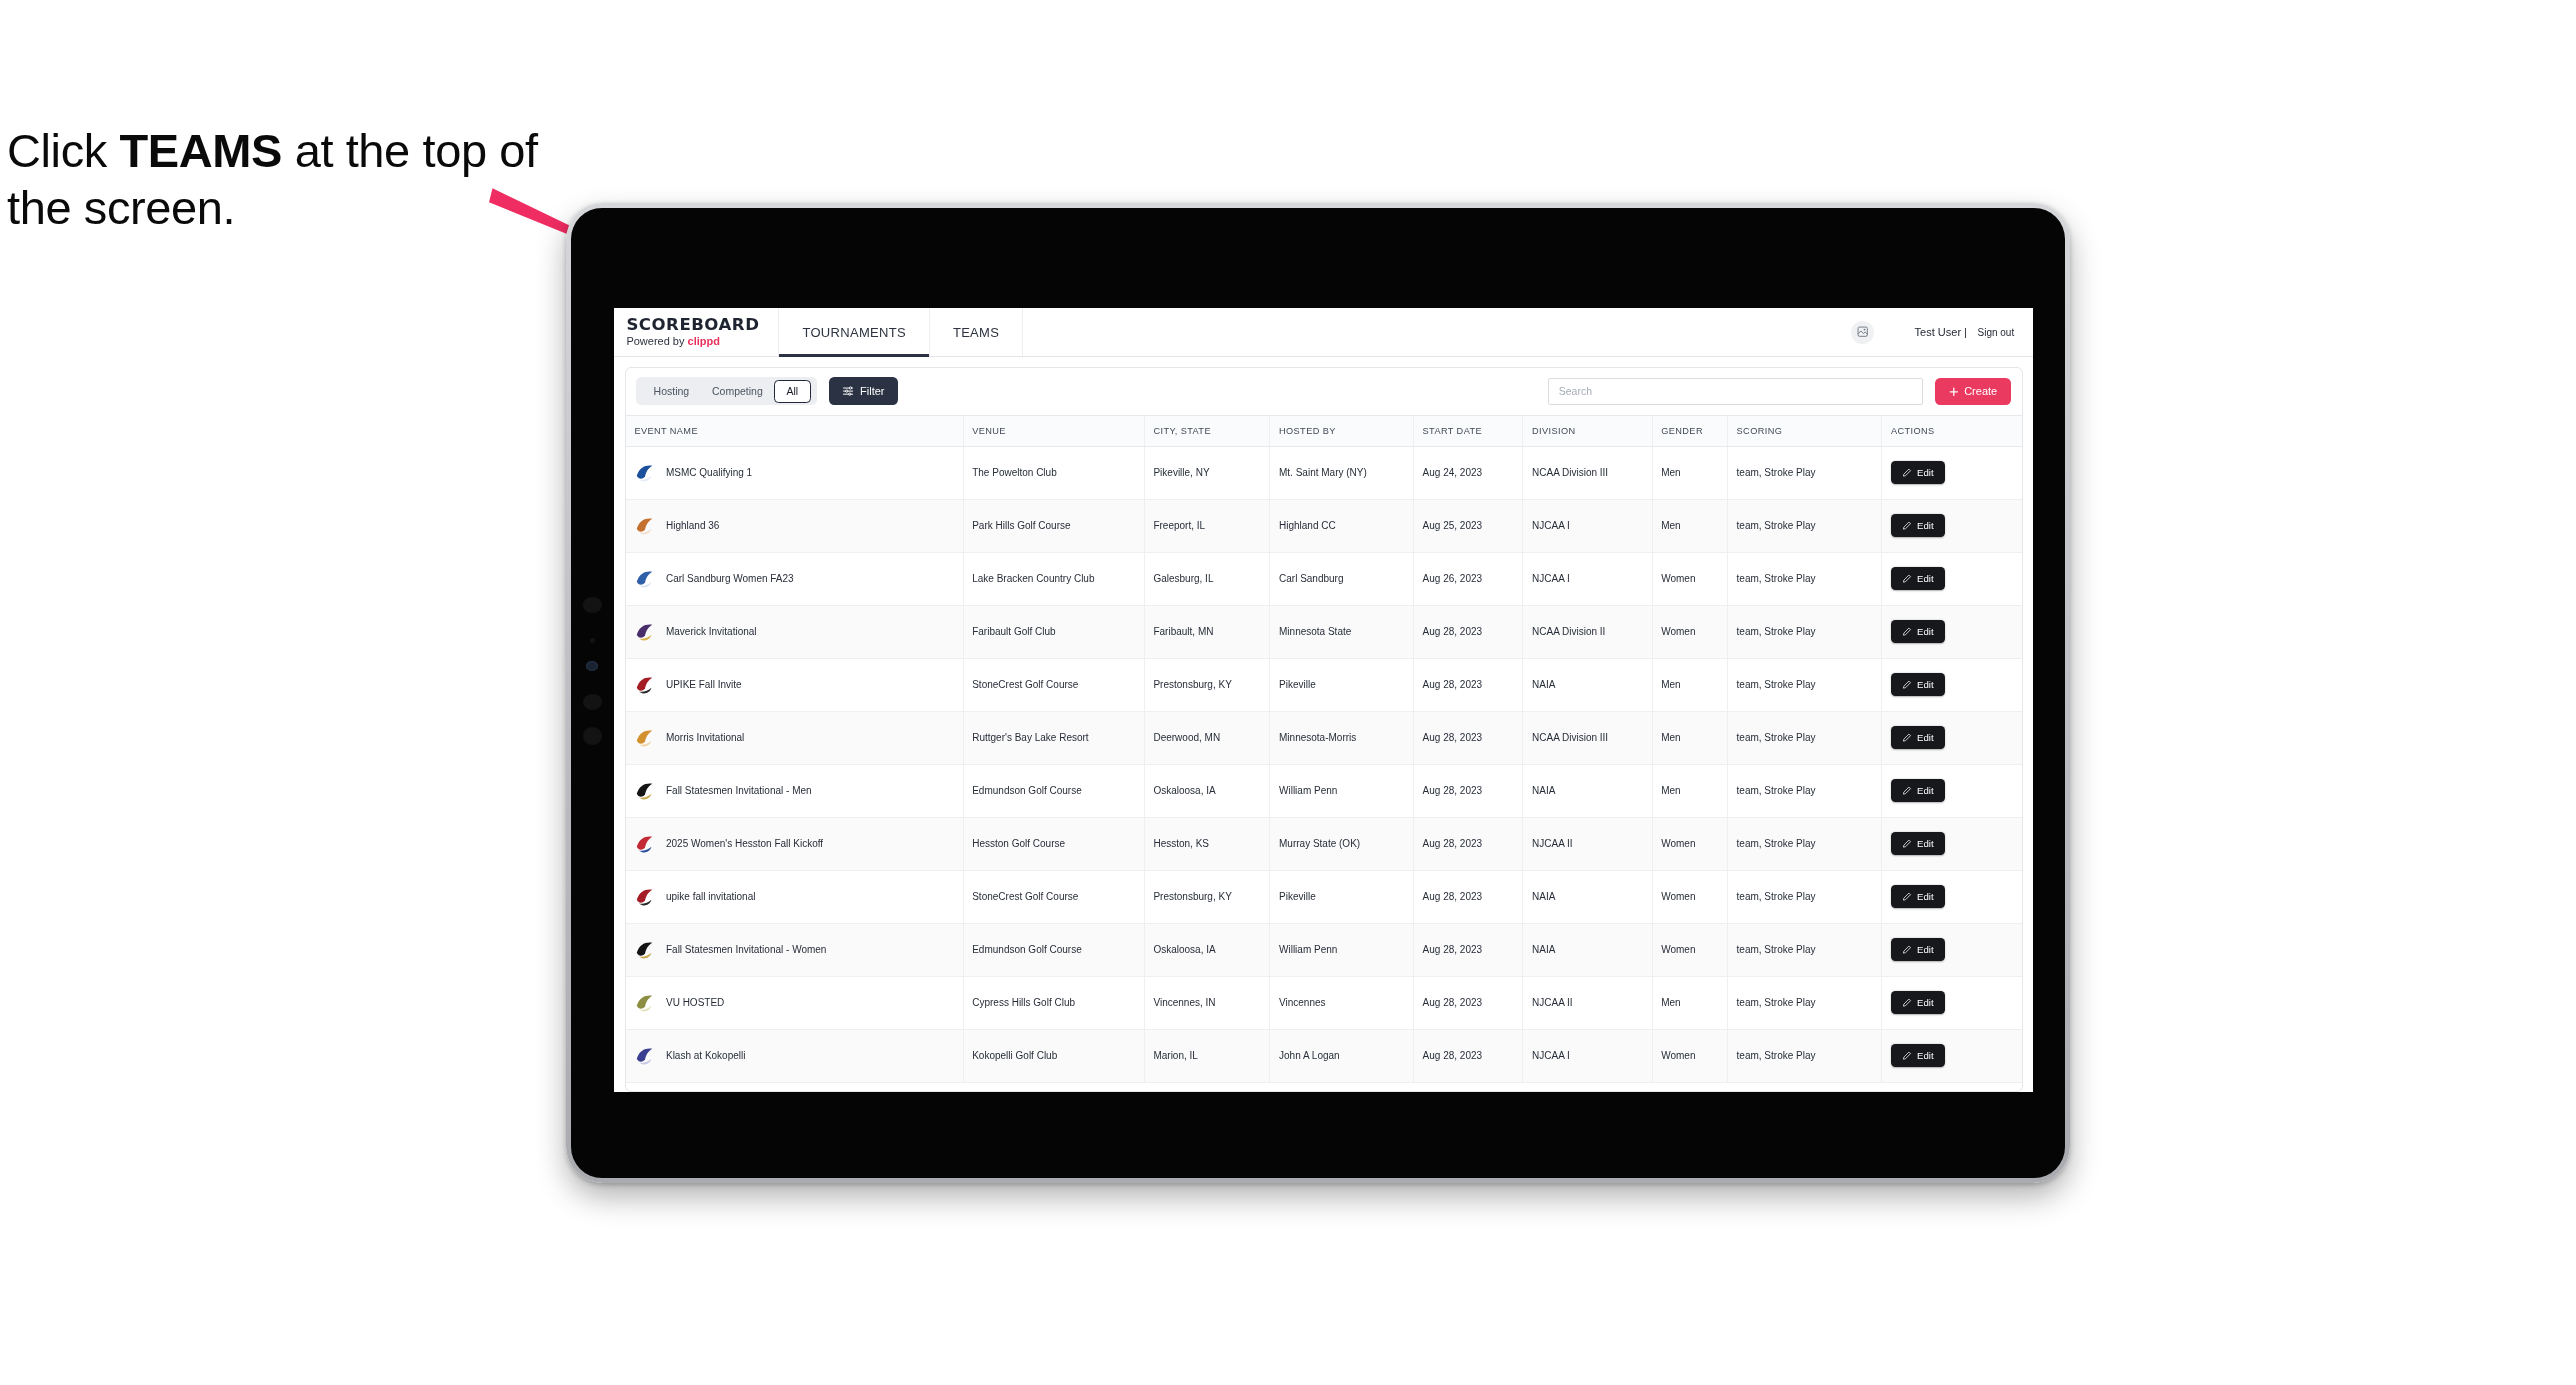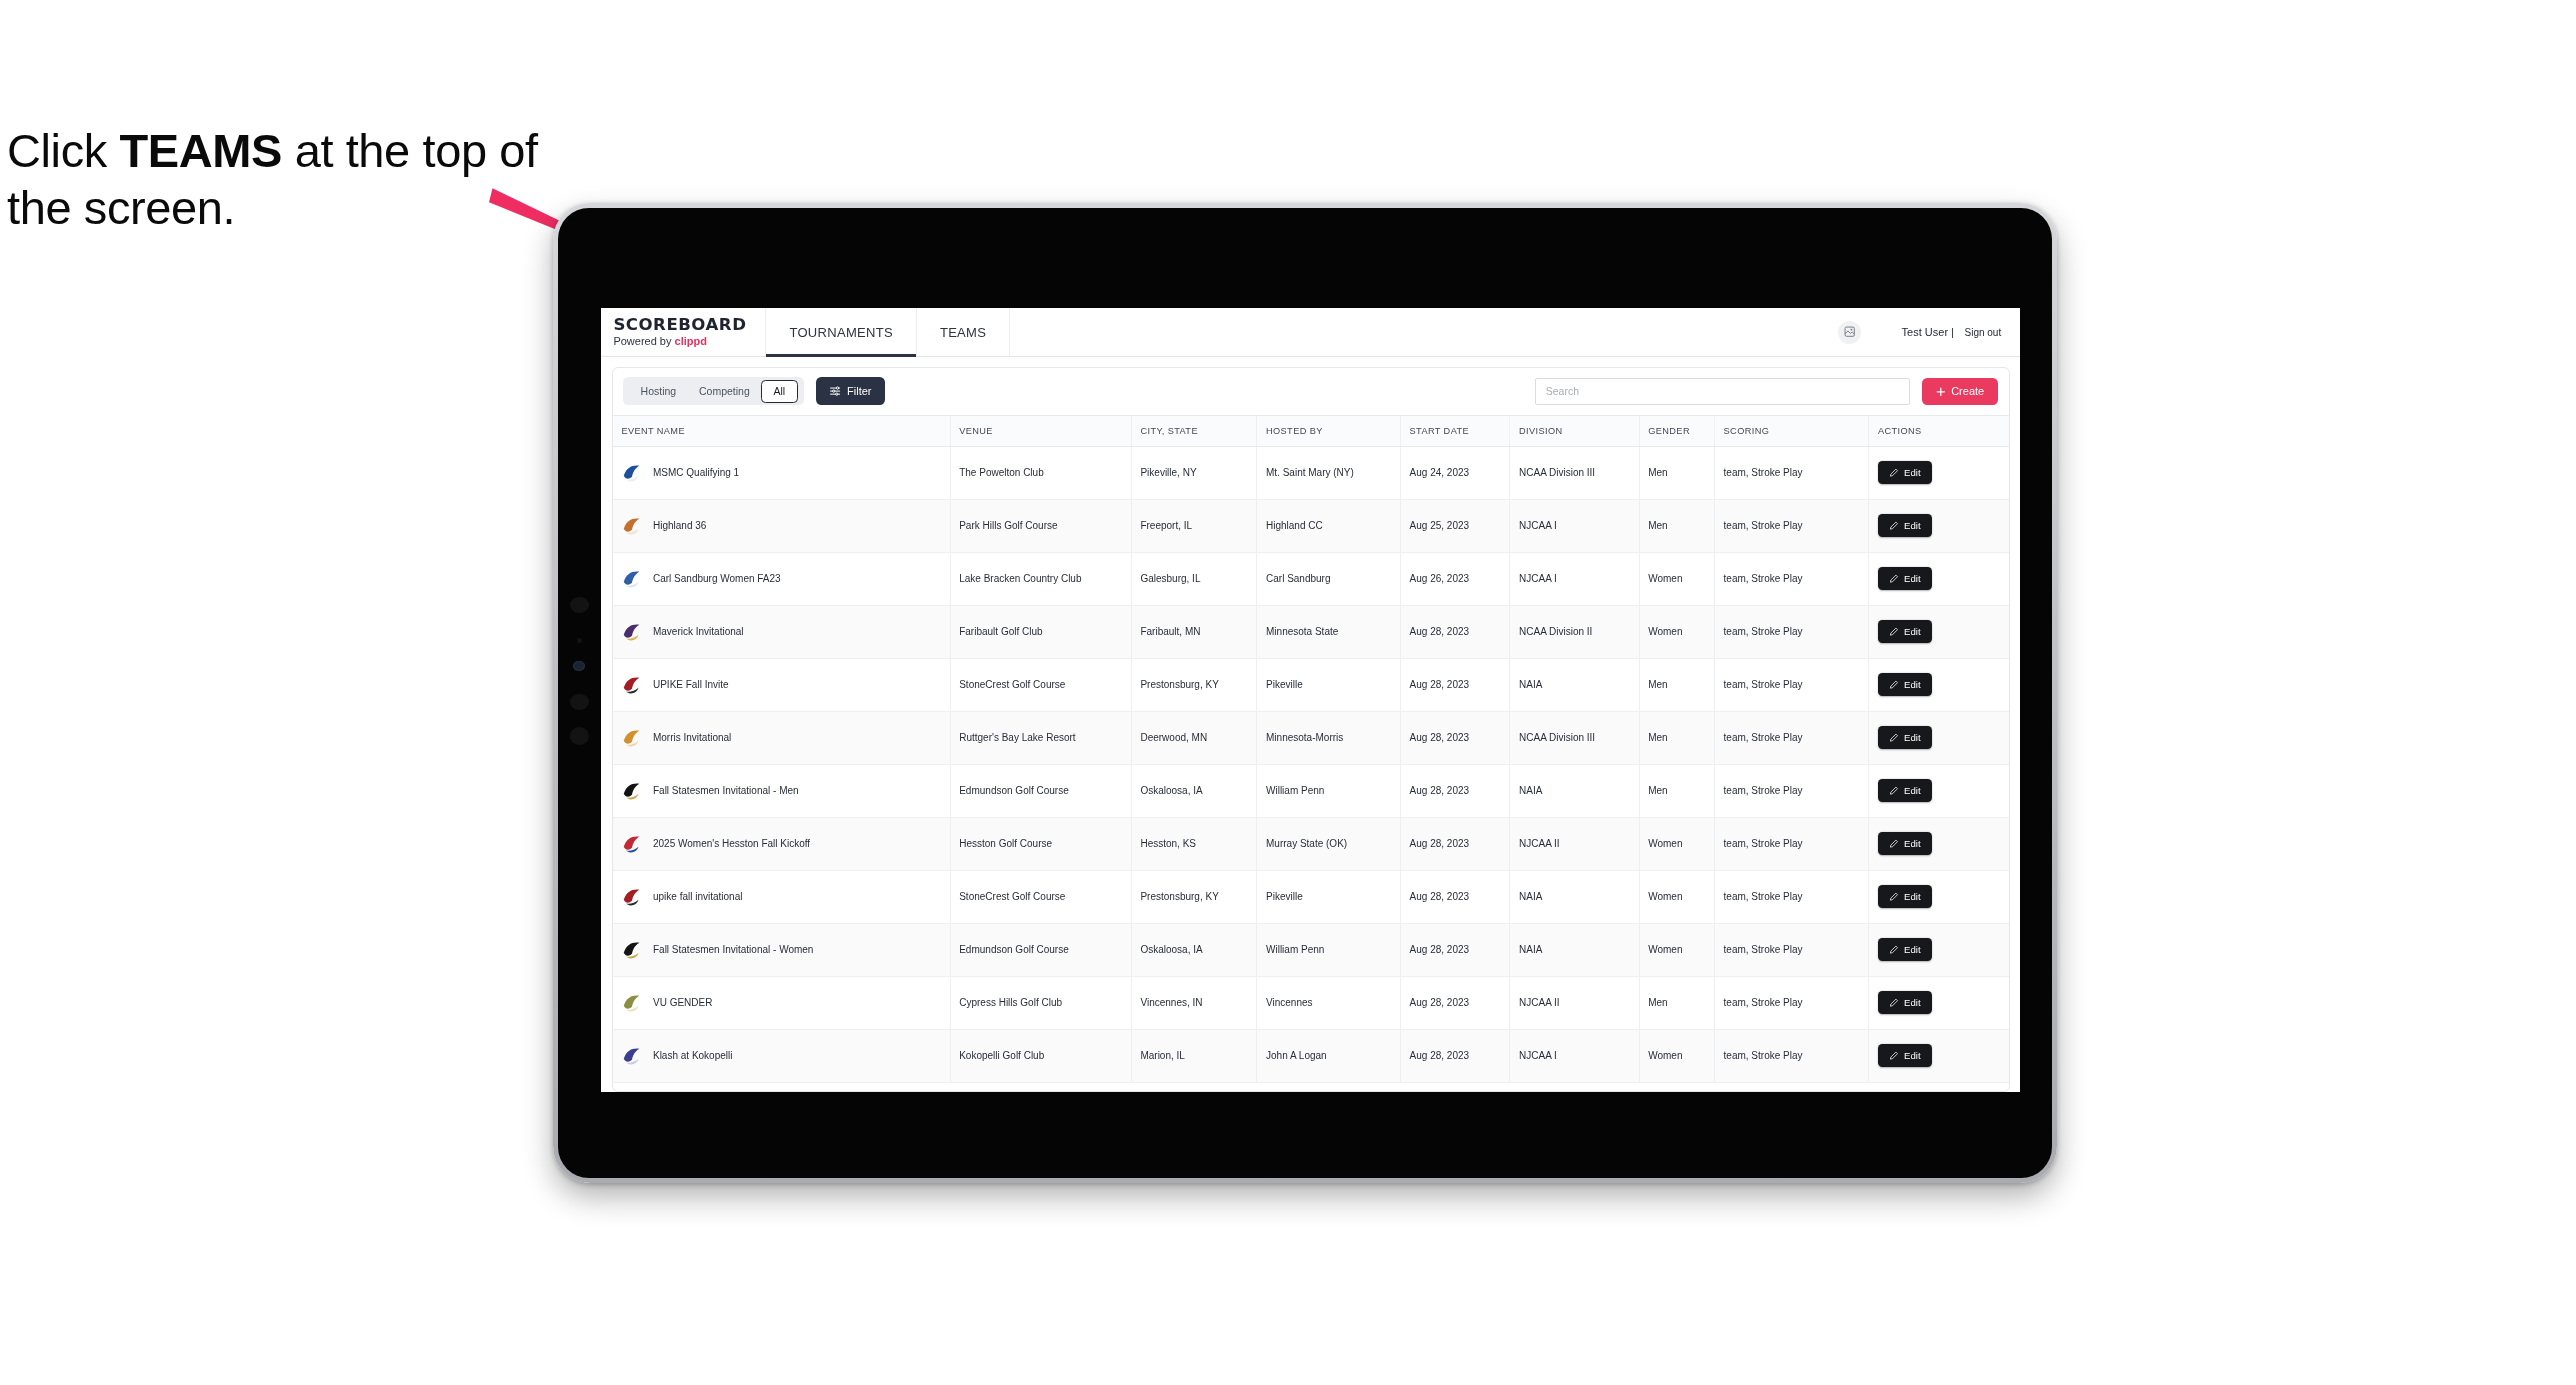--- a/index.html
+++ b/index.html
@@ -23,21 +23,21 @@
     letter-spacing: -0.4px;
   }
   .caption b { font-weight: 700; }
 
   
   .arrow-svg { position: absolute; left: 489px; top: 183px; width: 454px; height: 236px; }
 
   
   .device {
     position: absolute;
-    left: 553px; top: 203px;
+    left: 566px; top: 203px;
     width: 1504px; height: 980px;
     background: linear-gradient(180deg,#d6d7da 0%,#bdbfc4 50%,#a9abb0 100%);
     border-radius: 37px;
     padding: 5.2px;
     box-shadow: 0 14px 30px rgba(0,0,0,.30), 0 1.7px 5.2px rgba(0,0,0,.22);
   }
   .device-screen {
     position: relative;
     width: 100%; height: 100%;
     background: #050505;
@@ -610,21 +610,21 @@
                         <span>Edit</span>
                       </button></td>
                   </tr>
                   <tr>
                     <td>
                       <div class="evt-cell">
                         <svg class="team-logo" viewBox="0 0 24 24">
                           <path d="M3 15 C6 6 12 3 20 4 C15 7 13 11 12 16 C9 19 5 19 3 15 Z" fill="#8c8f41"></path>
                           <path d="M5 19 C9 20 15 19 19 15 C18 19 14 22 9 21 Z" fill="#e6e3bd"></path>
                         </svg>
-                        <span class="evt-name">VU GENDER</span>
+                        <span class="evt-name">VU HOSTED</span>
                       </div>
                     </td>
                     <td>Cypress Hills Golf Club</td>
                     <td>Vincennes, IN</td>
                     <td>Vincennes</td>
                     <td>Aug 28, 2023</td>
                     <td>NJCAA II</td>
                     <td>Men</td>
                     <td>team, Stroke Play</td>
                     <td><button class="edit-btn">

